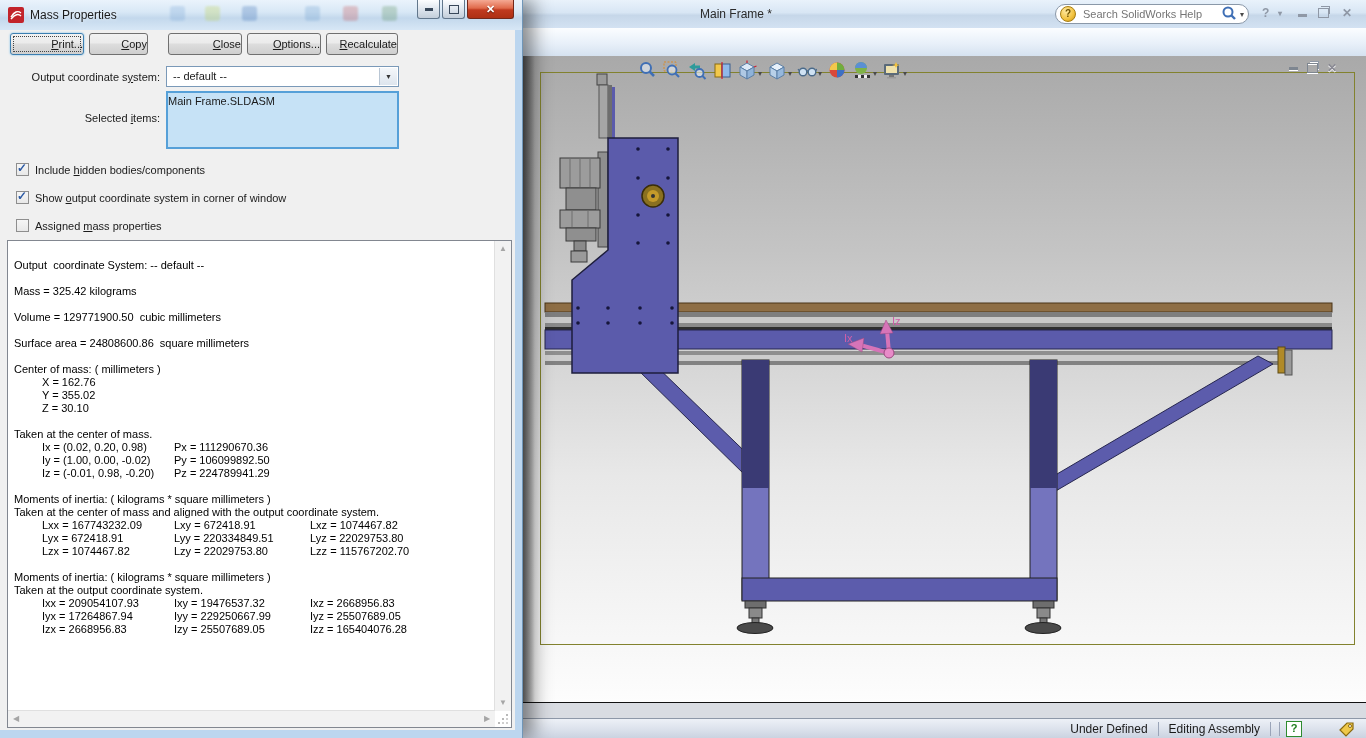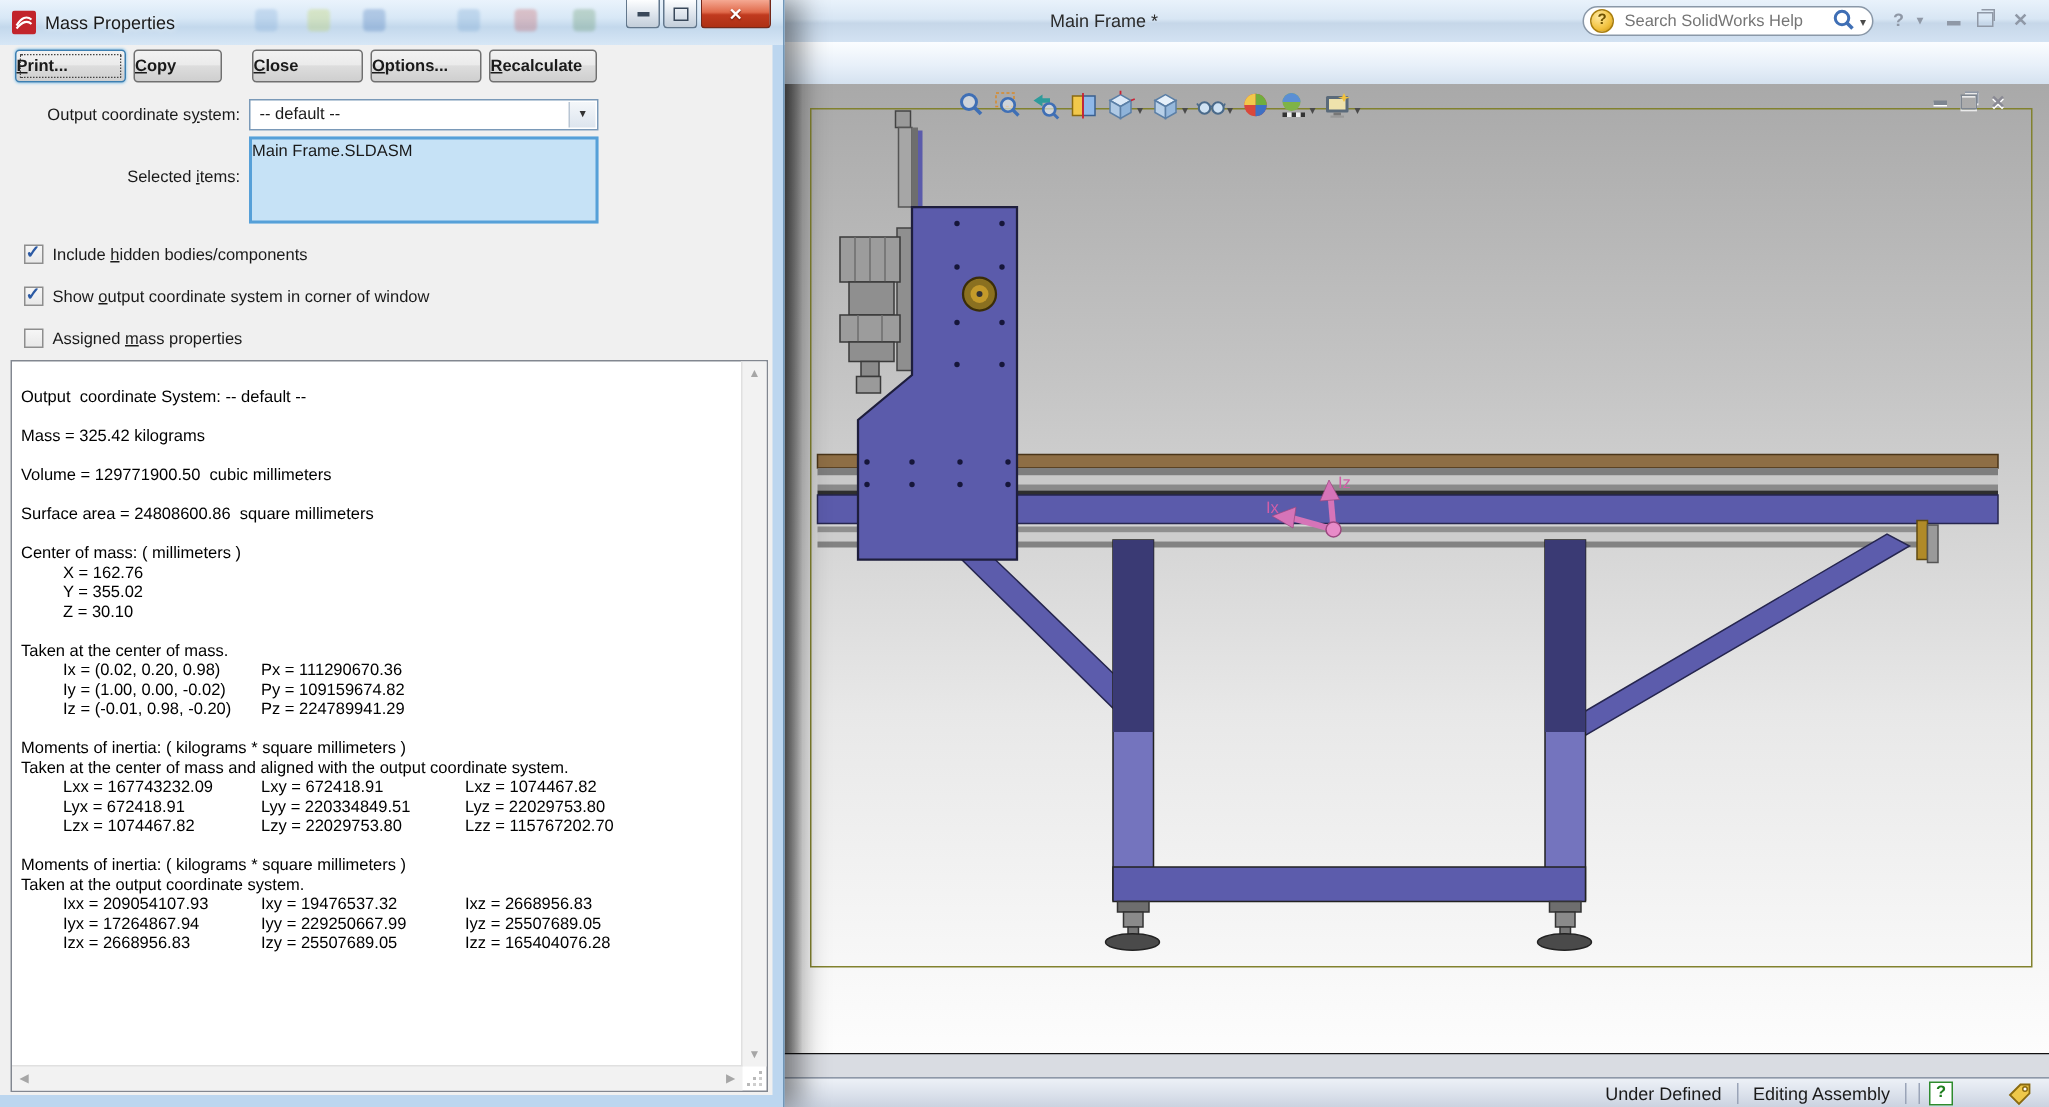--- a/index.html
+++ b/index.html
@@ -62,21 +62,21 @@
     background:linear-gradient(180deg,#FDFEFF,#D9E1EA 60%,#C3CEDA);display:flex;align-items:center;justify-content:center;}
   .dlg-btn-close{width:45px;height:18px;border:1px solid #73281A;border-top:none;border-radius:0 0 3px 3px;
     background:linear-gradient(180deg,#F5A993 0%,#E06A4B 45%,#C03A1F 55%,#AE3014 100%);
     color:#fff;font-weight:bold;font-size:11px;display:flex;align-items:center;justify-content:center;text-shadow:0 1px 1px #5E1505;}
   .g-min{width:8px;height:3px;background:#39485A;}
   .g-max{width:8px;height:7px;border:1px solid #39485A;}
   #dlg-client{position:absolute;left:0;top:30px;width:515px;height:700px;background:#F0F0F0;}
   
   .btn{position:absolute;top:3px;height:22px;border:1px solid #707070;border-radius:3px;
     background:linear-gradient(180deg,#F2F2F2 0%,#EBEBEB 45%,#DDDDDD 50%,#CFCFCF 100%);
-    font-size:11px;color:#1a1a1a;text-align:left;line-height:20px;box-sizing:border-box;font-weight:bold;}
+    font-size:11px;color:#1a1a1a;text-align:right;line-height:20px;box-sizing:border-box;}
   .btn-focus{border-color:#3C7FB1;box-shadow:0 0 2px #6BB7E8;}
   .btn-focus:before{content:"";position:absolute;left:2px;top:2px;right:2px;bottom:2px;border:1px dotted #444;border-radius:1px;}
   
   .rlabel{position:absolute;width:150px;text-align:right;left:10px;color:#1a1a1a;}
   #ocs-combo{position:absolute;left:166px;top:36px;width:233px;height:21px;background:#fff;
     border:1px solid #7A99B8;box-sizing:border-box;}
   #ocs-value{position:absolute;left:6px;top:3px;}
   #ocs-arrow{position:absolute;right:1px;top:1px;width:17px;height:17px;display:flex;align-items:center;justify-content:center;
     color:#333;font-size:7px;background:linear-gradient(180deg,#F4F7FA,#DDE5EE);border-left:1px solid #B9C6D4;}
   #sel-box{position:absolute;left:166px;top:61px;width:233px;height:58px;background:#C6E2F6;
@@ -412,21 +412,21 @@
             <div class="rline">&nbsp;</div>
             <div class="rline">Surface area = 24808600.86  square millimeters</div>
             <div class="rline">&nbsp;</div>
             <div class="rline">Center of mass: ( millimeters )</div>
             <div class="rline ind">X = 162.76</div>
             <div class="rline ind">Y = 355.02</div>
             <div class="rline ind">Z = 30.10</div>
             <div class="rline">&nbsp;</div>
             <div class="rline">Taken at the center of mass.</div>
             <div class="rline ind"><span class="rcol rcol0">Ix = (0.02, 0.20, 0.98)</span><span class="rcol rcol1">Px = 111290670.36</span></div>
-            <div class="rline ind"><span class="rcol rcol0">Iy = (1.00, 0.00, -0.02)</span><span class="rcol rcol1">Py = 109159674.82</span></div>
+            <div class="rline ind"><span class="rcol rcol0">Iy = (1.00, 0.00, -0.02)</span><span class="rcol rcol1">Py = 106099892.50</span></div>
             <div class="rline ind"><span class="rcol rcol0">Iz = (-0.01, 0.98, -0.20)</span><span class="rcol rcol1">Pz = 224789941.29</span></div>
             <div class="rline">&nbsp;</div>
             <div class="rline">Moments of inertia: ( kilograms * square millimeters )</div>
             <div class="rline">Taken at the center of mass and aligned with the output coordinate system.</div>
             <div class="rline ind"><span class="rcol rcol0">Lxx = 167743232.09</span><span class="rcol rcol1">Lxy = 672418.91</span><span class="rcol rcol2">Lxz = 1074467.82</span></div>
             <div class="rline ind"><span class="rcol rcol0">Lyx = 672418.91</span><span class="rcol rcol1">Lyy = 220334849.51</span><span class="rcol rcol2">Lyz = 22029753.80</span></div>
             <div class="rline ind"><span class="rcol rcol0">Lzx = 1074467.82</span><span class="rcol rcol1">Lzy = 22029753.80</span><span class="rcol rcol2">Lzz = 115767202.70</span></div>
             <div class="rline">&nbsp;</div>
             <div class="rline">Moments of inertia: ( kilograms * square millimeters )</div>
             <div class="rline">Taken at the output coordinate system.</div>

